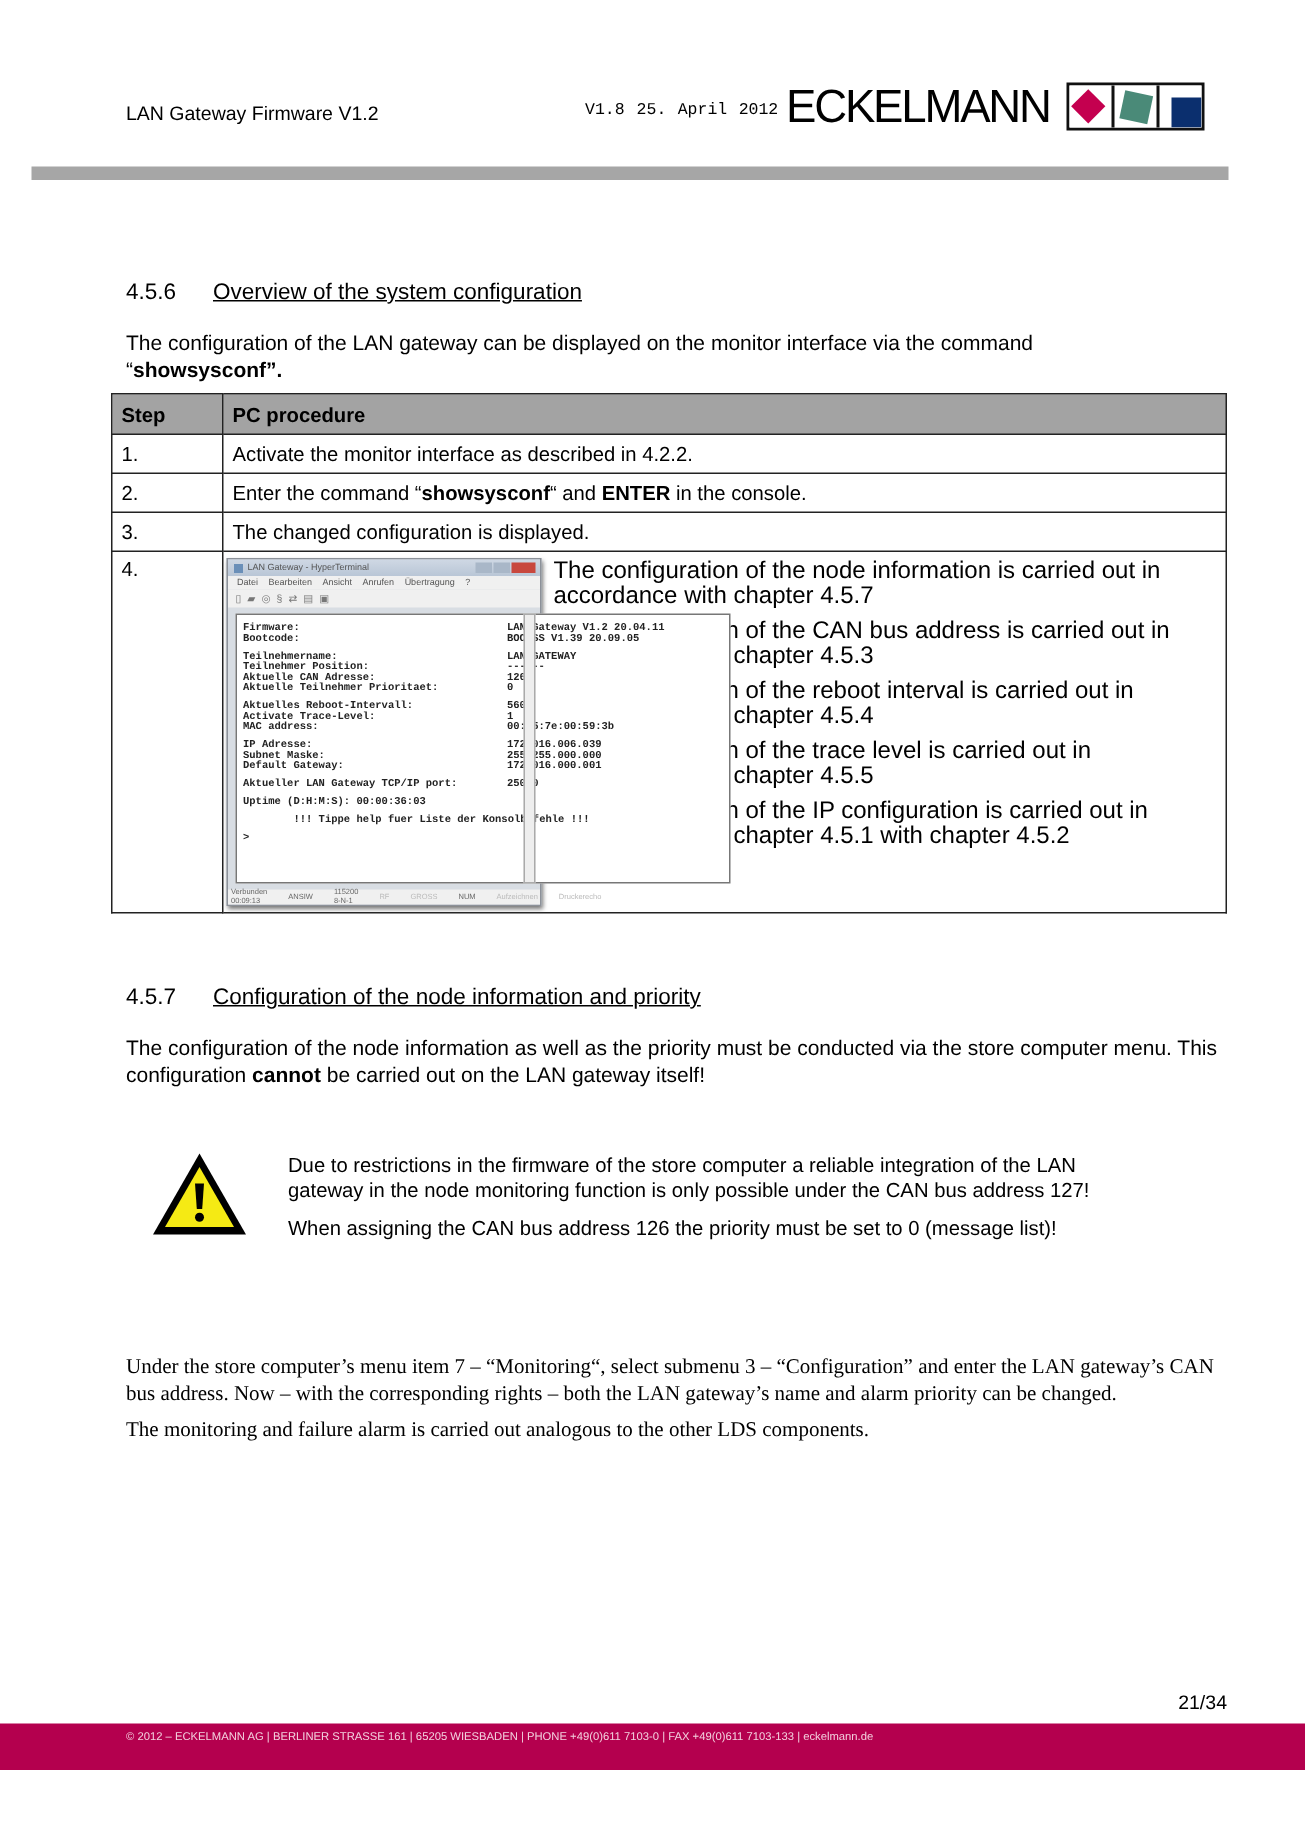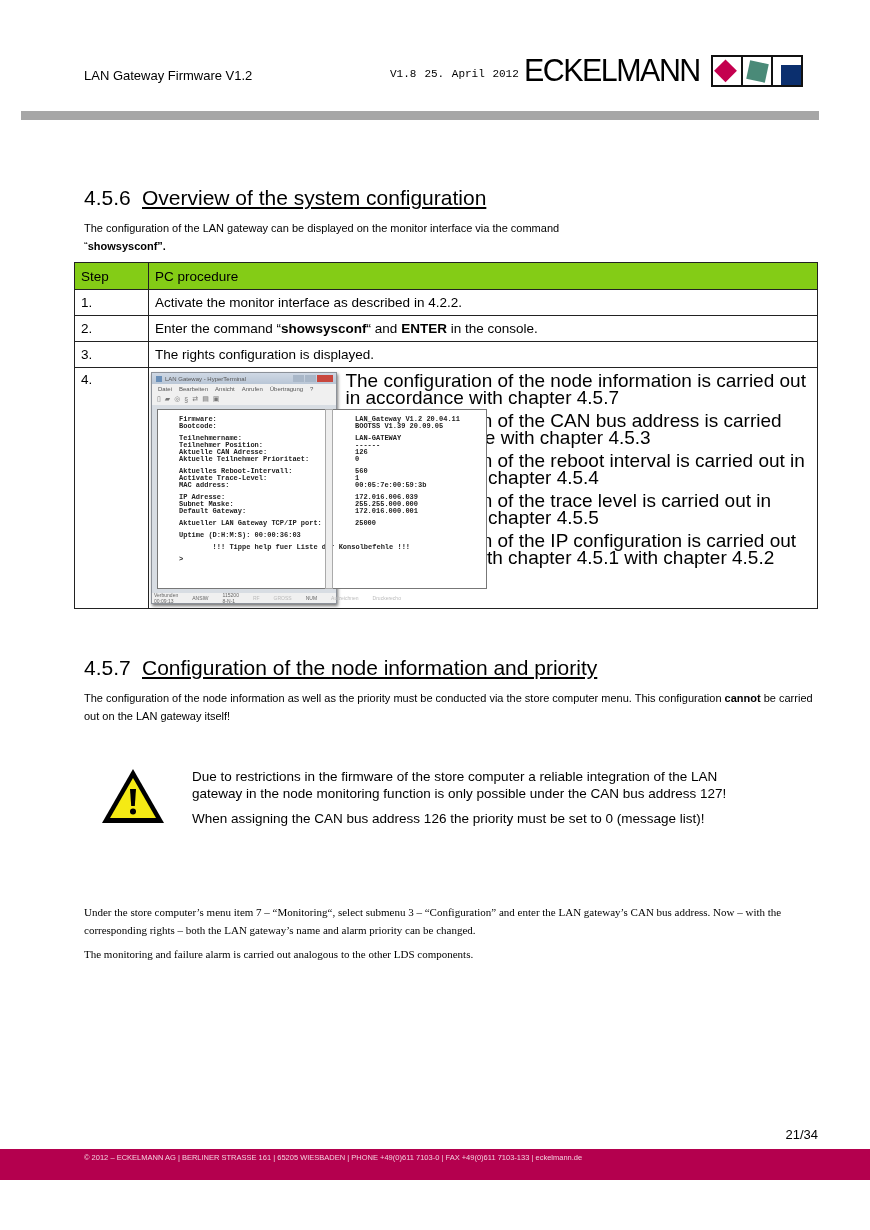--- a/index.html
+++ b/index.html
@@ -14,49 +14,49 @@
   .logo-text { font-size: 31px; letter-spacing: -1.5px; line-height: 32px; transform: scaleX(0.98); transform-origin: left; }
   .logo-boxes { display: flex; margin-left: 8px; border: 2px solid #111; height: 28px; }
   .logo-box { width: 28px; height: 28px; position: relative; overflow: hidden; background: #fff; }
   .logo-box + .logo-box { border-left: 2px solid #111; }
   .lb1 .shape { position: absolute; left: 4px; top: 4px; width: 17px; height: 17px; background: #c4004f; transform: rotate(45deg) scale(0.95) translate(1px,1px); }
   .lb2 .shape { position: absolute; left: 5px; top: 5px; width: 19px; height: 19px; background: #4a8a78; transform: rotate(12deg); }
   .lb3 .shape { position: absolute; left: 8px; top: 8px; width: 20px; height: 20px; background: #0b2f6e; }
   .hdr-bar { position: absolute; left: 21px; top: 111px; width: 798px; height: 9px; background: #a6a6a6; }
 
   
-  .h3 { position: absolute; left: 84px; font-size: 21px; }
+  .h3 { position: absolute; left: 84px; font-size: 15px; }
   .h3 .num { display: inline-block; width: 58px; }
   .h3 .ttl { text-decoration: underline; }
-  .para { position: absolute; left: 84px; width: 740px; font-size: 11px; line-height: 18px; }
+  .para { position: absolute; left: 84px; width: 740px; font-size: 14px; line-height: 18px; }
   .para p { margin: 0 0 6px 0; }
 
   
   .tbl { position: absolute; left: 74px; top: 262px; width: 744px; border-collapse: collapse; font-size: 13.5px; }
   .tbl td, .tbl th { border: 1px solid #222; padding: 0 6px; text-align: left; vertical-align: middle; }
-  .tbl th { background: #84cc16; height: 26px; font-weight: normal; }
+  .tbl th { background: #a3a3a3; height: 26px; font-weight: bold; }
   .tbl td { height: 25px; }
   .tbl .c1 { width: 61px; }
   .tbl .row4 td { vertical-align: top; padding-top: 4px; padding-bottom: 4px; }
   .row4-inner { display: flex; }
-  .notes { padding-left: 8px; padding-right: 2px; line-height: 17px; font-size: 19px; }
+  .notes { padding-left: 8px; padding-right: 2px; line-height: 17px; font-size: 16px; }
   .notes p { margin: 0 0 6px 0; }
 
   
   .term { width: 352px; height: 230px; background: #d8dde3; border: 1px solid #8c9199; box-shadow: 1px 2px 3px #777; position: relative; font-size: 6px; color: #555; }
   .term-title { height: 11px; background: linear-gradient(#cfd8e4, #b9c6d6); display: flex; align-items: center; padding-left: 4px; }
   .term-title .ticon { width: 6px; height: 6px; background: #6a8fb8; margin-right: 3px; }
   .term-title .tbtns { margin-left: auto; display: flex; margin-right: 3px; }
   .term-title .tbtns span { width: 11px; height: 7px; background: #a9b7c8; margin-left: 1px; }
   .term-title .tbtns span.close { background: #c8473e; width: 16px; }
   .term-menu { height: 9px; background: #f0f0f0; display: flex; align-items: center; padding-left: 6px; gap: 7px; }
   .term-tools { height: 12px; background: #f0f0f0; display: flex; align-items: center; padding-left: 5px; gap: 4px; font-size: 7px; color: #777; }
   .term-screen { position: absolute; left: 5px; top: 36px; width: 330px; height: 180px; background: #fff; border: 1px solid #777; font-family: "Liberation Mono", monospace; font-size: 7px; line-height: 7px; color: #222; padding: 6px 4px 0 4px; box-sizing: border-box; font-weight: bold; }
   .term-scroll { position: absolute; right: 3px; top: 36px; width: 8px; height: 180px; background: #eee; border: 1px solid #aaa; box-sizing: border-box; }
-  .term-line { display: flex; white-space: pre; margin-left: 17px; }
+  .term-line { display: flex; white-space: pre; }
   .term-line .k { width: 176px; }
   .term-gap { height: 5px; }
   .term-status { position: absolute; left: 0; bottom: 0; width: 100%; height: 10px; background: #f0f0f0; display: flex; align-items: center; font-size: 5px; color: #666; padding-left: 2px; box-sizing: border-box; }
   .term-status span { margin-right: 14px; }
   .term-status span.dim { color: #bbb; }
 
   
   .warn-icon { position: absolute; left: 100px; top: 767px; width: 66px; height: 58px; }
   .warn-text { position: absolute; left: 192px; top: 768px; width: 560px; font-size: 13.5px; line-height: 17px; }
   .warn-text p { margin: 0 0 8px 0; }
@@ -105,21 +105,21 @@
   <tr>
     <td>1.</td>
     <td>Activate the monitor interface as described in 4.2.2.</td>
   </tr>
   <tr>
     <td>2.</td>
     <td><span>Enter the command “</span><b>showsysconf</b><span>“ and </span><b>ENTER</b><span> in the console.</span></td>
   </tr>
   <tr>
     <td>3.</td>
-    <td>The rights configuration is displayed.</td>
+    <td>The changed configuration is displayed.</td>
   </tr>
   <tr class="row4">
     <td>4.</td>
     <td style="padding-left:2px;">
       <div class="row4-inner">
         <div class="term">
           <div class="term-title">
             <span class="ticon"></span>
             <span>LAN Gateway - HyperTerminal</span>
             <span class="tbtns">

